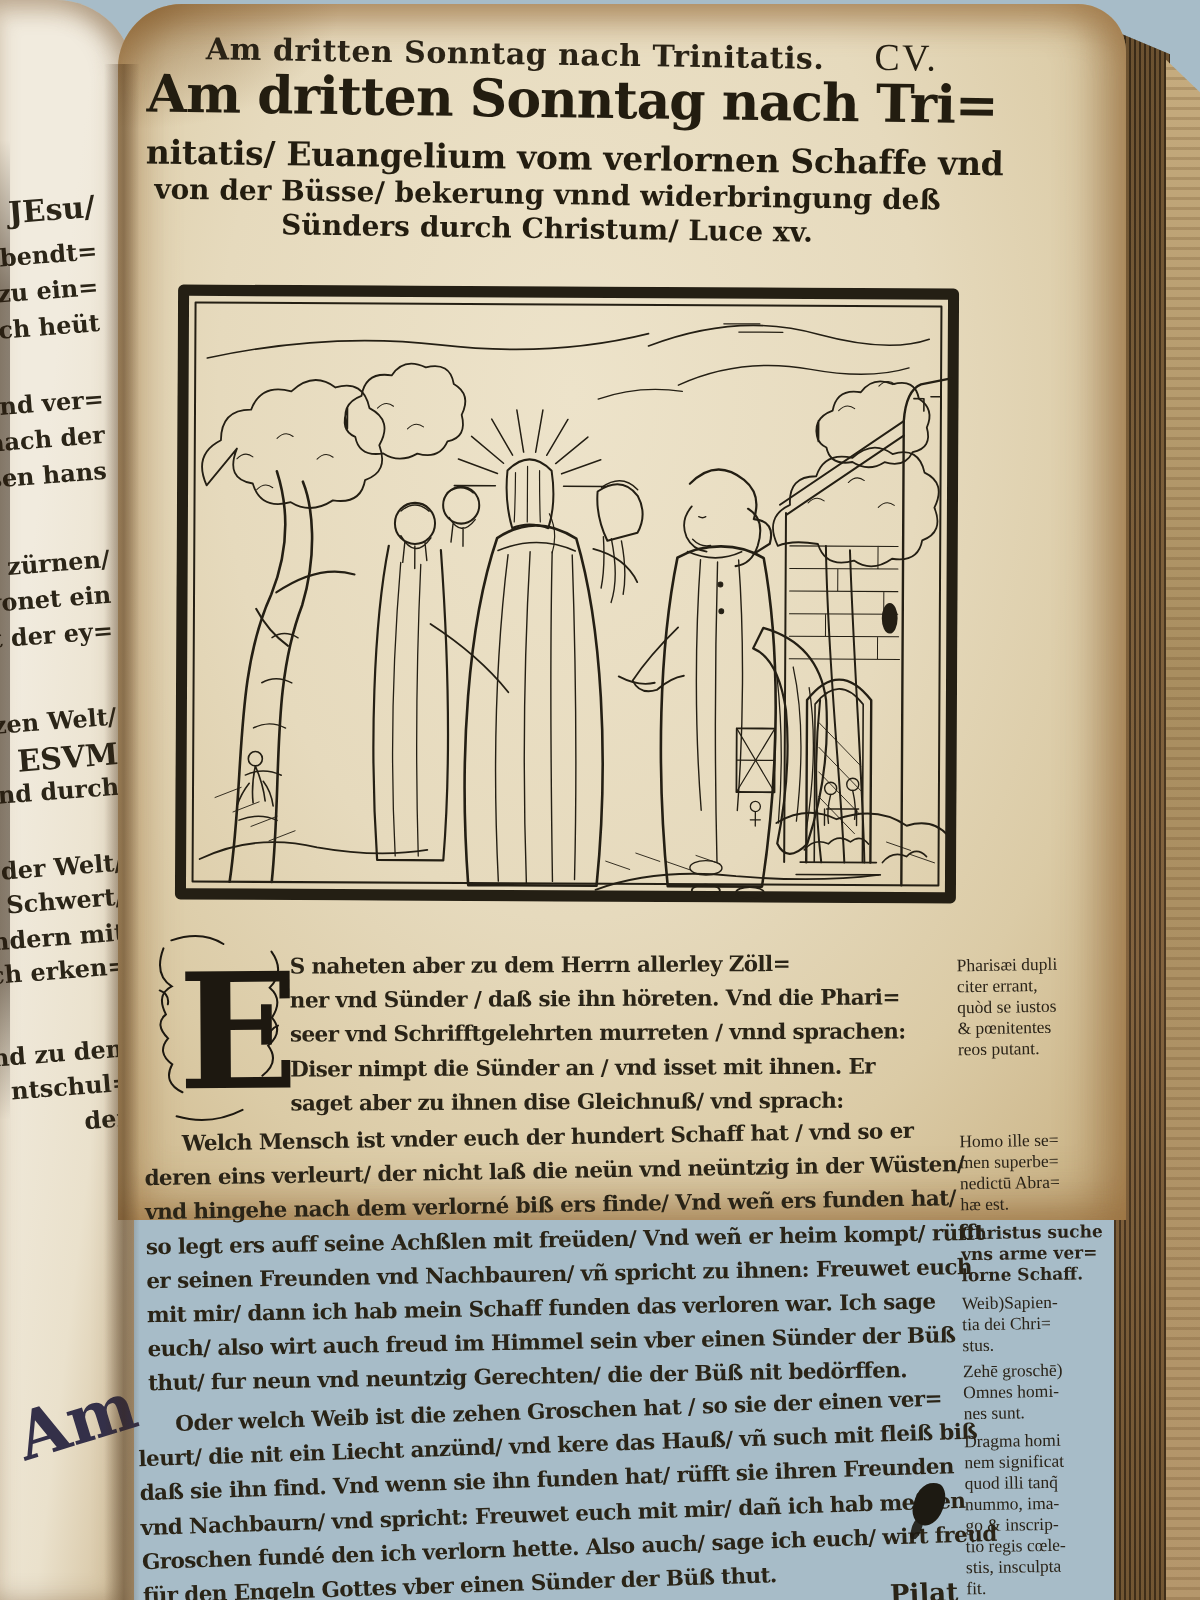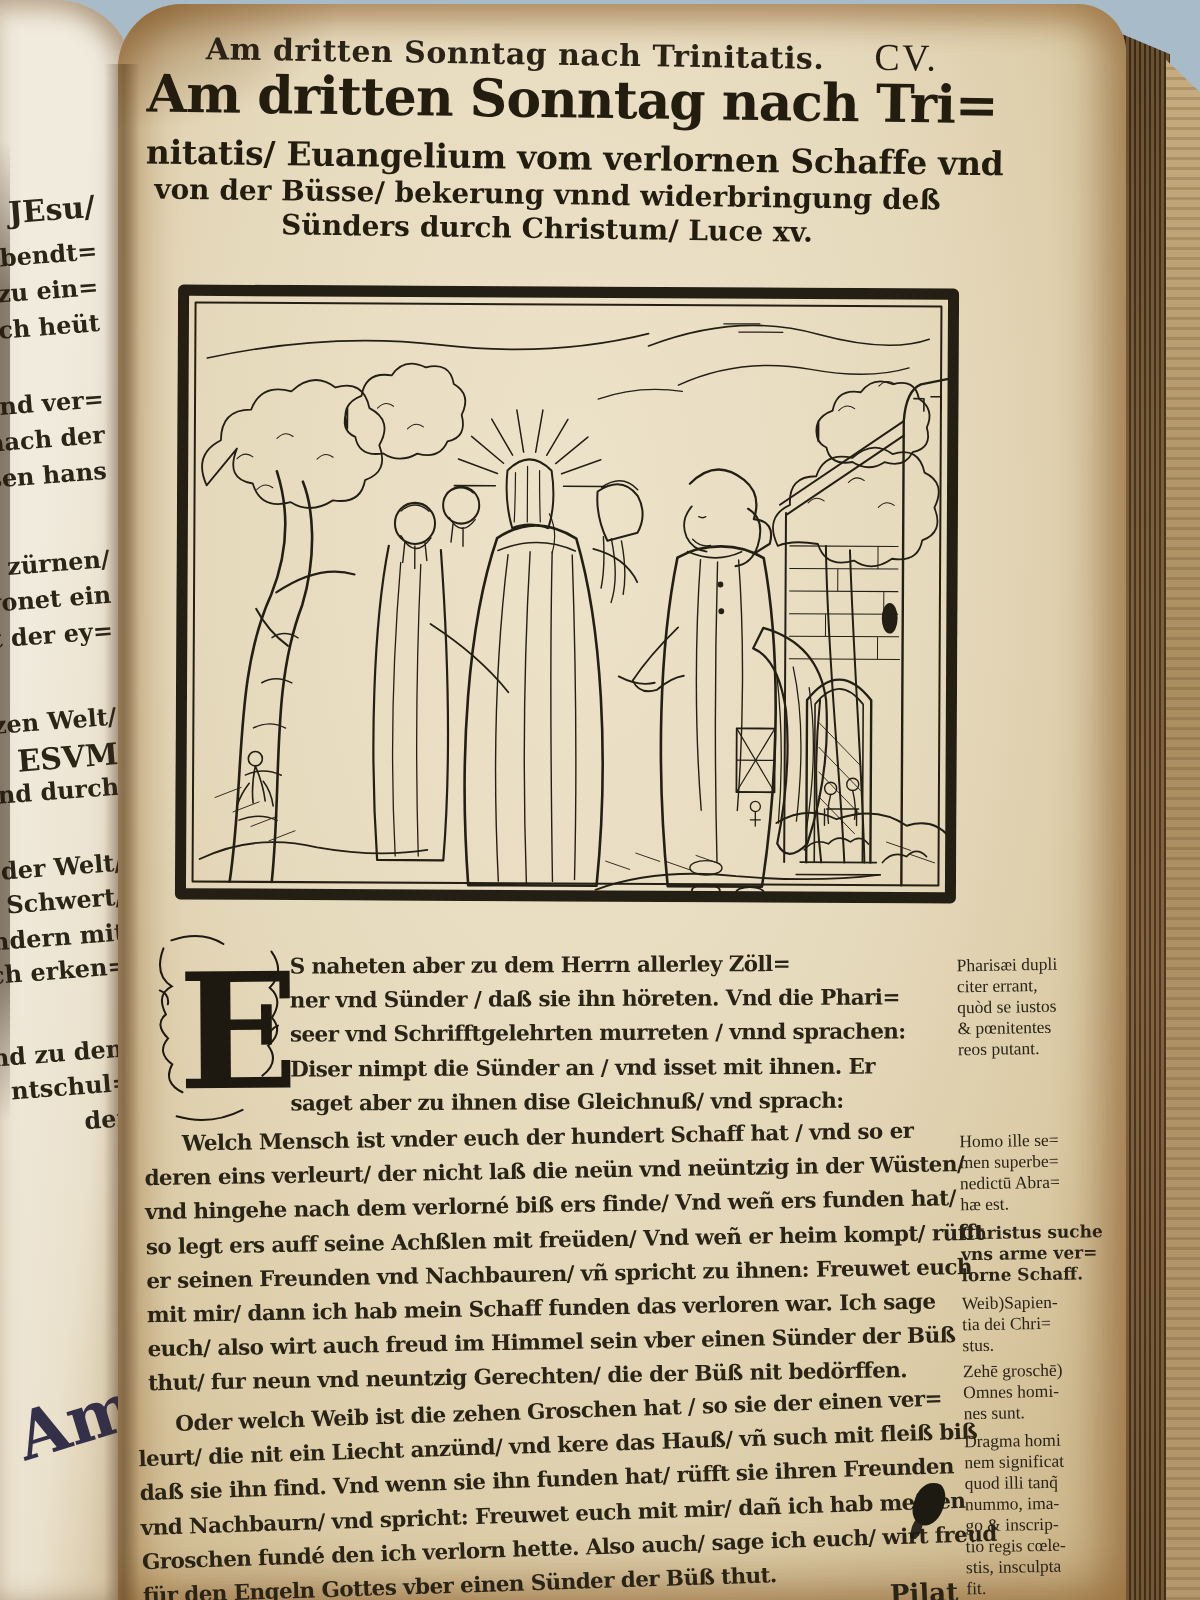--- a/index.html
+++ b/index.html
@@ -24,21 +24,21 @@
   .edge-dark{left:1114px;top:26px;width:56px;height:1574px;z-index:1;
     background:repeating-linear-gradient(90deg,rgba(25,15,5,.45) 0 2px,rgba(150,112,66,.35) 2px 5px),
                linear-gradient(180deg,#534026,#6d5535 30%,#785c3c 60%,#5f482a);
     clip-path:polygon(0 0.3%,100% 1.8%,100% 100%,0 100%);}
   .edge-light{left:1166px;top:52px;width:34px;height:1548px;z-index:1;
     background:repeating-linear-gradient(0deg,rgba(90,60,25,.20) 0 3px,rgba(0,0,0,0) 3px 10px),
                linear-gradient(180deg,#c6ac7f,#a98e60 40%,#b5976c);
     clip-path:polygon(0 0.5%,100% 2.6%,100% 100%,0 100%);}
 
   
-  .right-page{left:118px;top:4px;width:1008px;height:1596px;z-index:4;
+  .right-page{left:118px;top:4px;width:1008px;height:1216px;z-index:4;
     border-radius:64px 48px 0 0;
     background:radial-gradient(ellipse at 45% 32%,#ede3ca 0%,#e6dabd 45%,#dbcba6 72%,#c8b082 100%);}
   .right-page::before{content:'';position:absolute;inset:0;border-radius:inherit;pointer-events:none;
     box-shadow:inset 0 20px 30px rgba(150,105,55,.38), inset 28px 0 36px rgba(145,100,50,.33),
                inset -30px 0 40px rgba(135,92,42,.45), inset 0 -28px 44px rgba(135,92,42,.28);}
   .corner-burn{left:0;top:0;width:230px;height:130px;border-top-left-radius:64px;
     background:radial-gradient(ellipse at 10% 0%,rgba(118,76,28,.5),rgba(118,76,28,0) 68%);}
   .gutter{left:-14px;top:60px;width:36px;height:1536px;
     background:linear-gradient(90deg,rgba(60,38,16,0),rgba(60,38,16,.38) 55%,rgba(60,38,16,0));}
 

